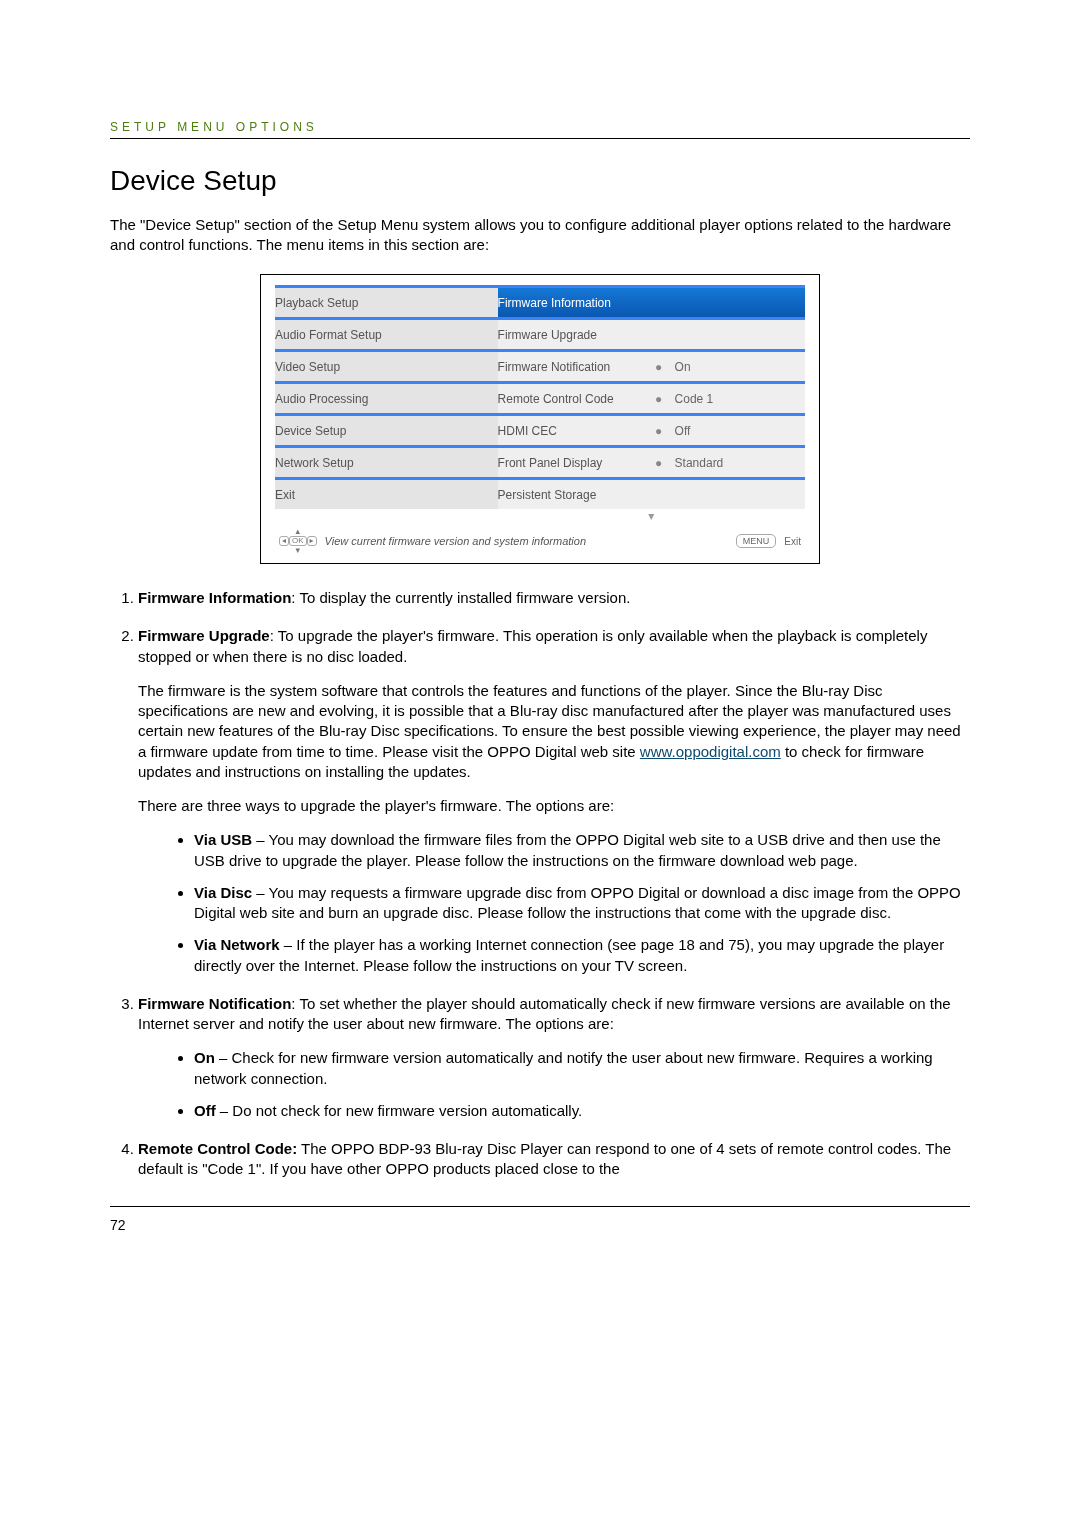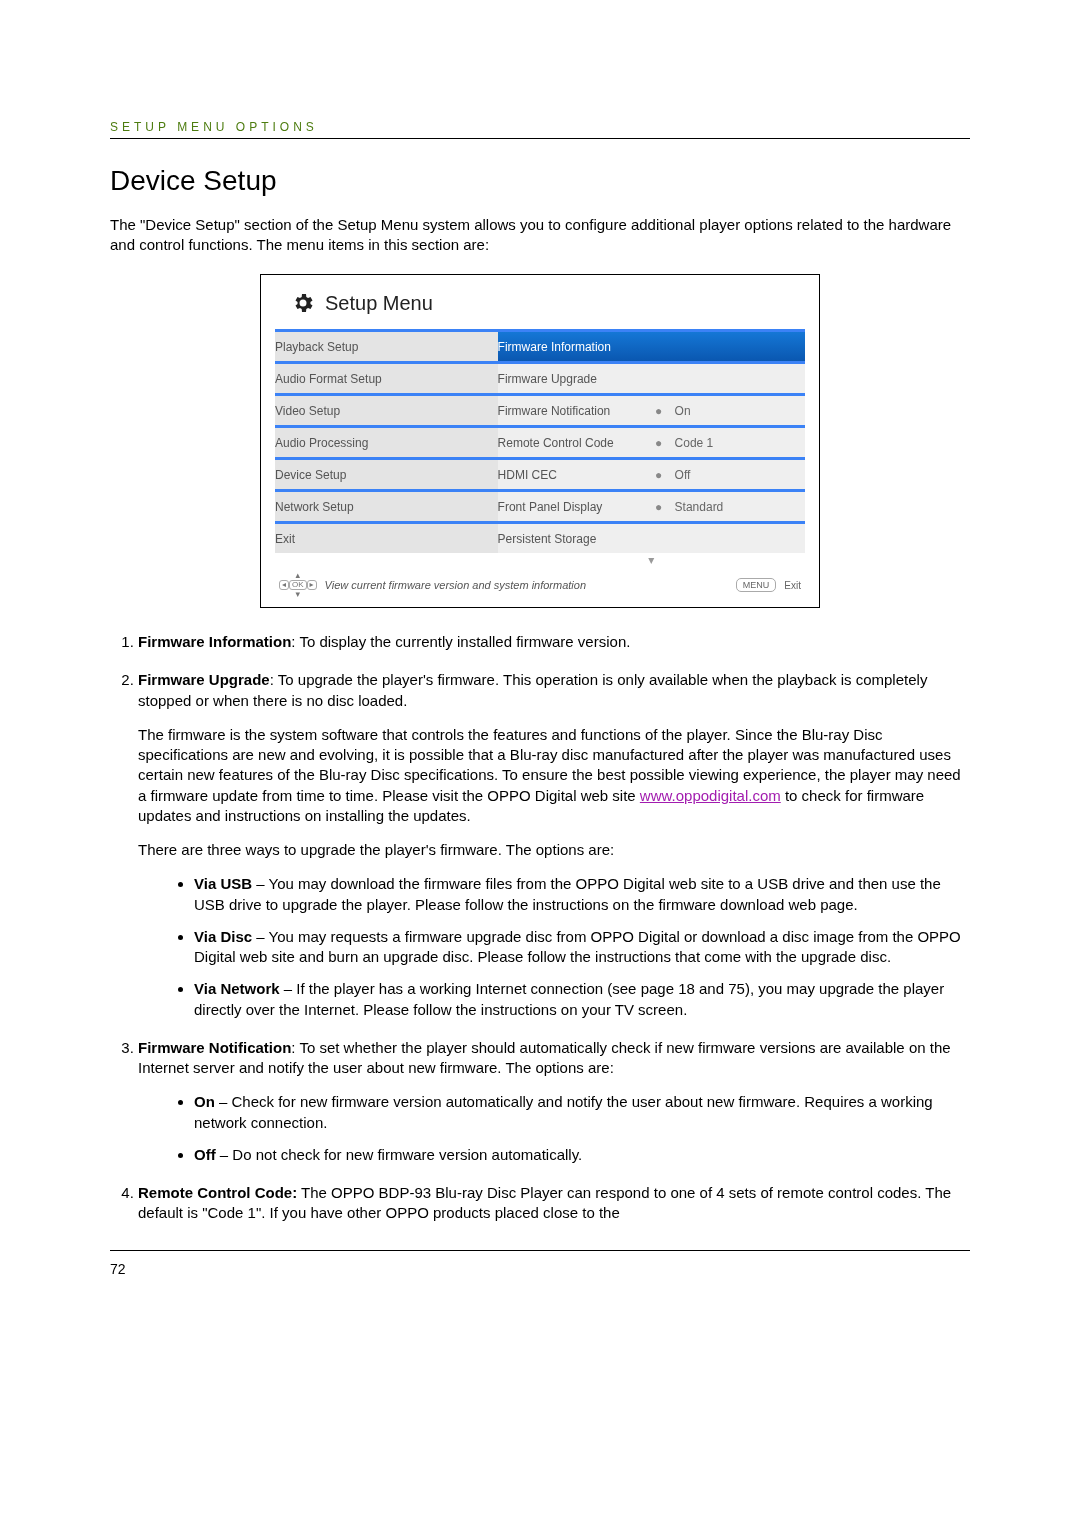--- a/index.html
+++ b/index.html
@@ -133,21 +133,21 @@
     }
     ol.main-list > li { margin-bottom: 18px; }
     ol.main-list p { margin-bottom: 14px; }
     ol.main-list p:last-child { margin-bottom: 0; }
     ul.bullets {
       list-style: disc;
       padding-left: 56px;
       margin-bottom: 4px;
     }
     ul.bullets > li { margin-bottom: 12px; }
-    a.link { color: #a21caf; text-decoration: underline; }
+    a.link { color: #0c4a6e; text-decoration: underline; }
     .footer-rule {
       border: none;
       border-top: 1px solid #000;
       margin-top: 26px;
       margin-bottom: 10px;
     }
     .page-num {
       text-align: left;
       font-size: 14px;
     }
@@ -157,28 +157,20 @@
 <body>
 
 <div class="header-label">SETUP MENU OPTIONS</div>
 <hr class="header-rule">
 
 <h1 class="section-title">Device Setup</h1>
 
 <p class="intro">The "Device Setup" section of the Setup Menu system allows you to configure additional player options related to the hardware and control functions.  The menu items in this section are:</p>
 
 <div class="setup-figure">
-  <div class="setup-title-row">
-    <span class="gear-icon">
-      <svg width="24" height="24" viewBox="0 0 24 24">
-        <path fill="#222" d="M19.4 13l.1-1-.1-1 2.1-1.6-2-3.5-2.5 1a7 7 0 0 0-1.7-1L15 3h-4l-.3 2.9a7 7 0 0 0-1.7 1l-2.5-1-2 3.5L6.6 11l-.1 1 .1 1-2.1 1.6 2 3.5 2.5-1a7 7 0 0 0 1.7 1L11 21h4l.3-2.9a7 7 0 0 0 1.7-1l2.5 1 2-3.5L19.4 13zM12 15.5A3.5 3.5 0 1 1 15.5 12 3.5 3.5 0 0 1 12 15.5z"></path>
-      </svg>
-    </span>
-    <span class="setup-title">Setup Menu</span>
-  </div>
   <div class="setup-columns">
     <div class="left-col">
       <div class="menu-cell">Playback Setup</div>
       <div class="menu-cell">Audio Format Setup</div>
       <div class="menu-cell">Video Setup</div>
       <div class="menu-cell">Audio Processing</div>
       <div class="menu-cell">Device Setup</div>
       <div class="menu-cell">Network Setup</div>
       <div class="menu-cell">Exit</div>
     </div>

